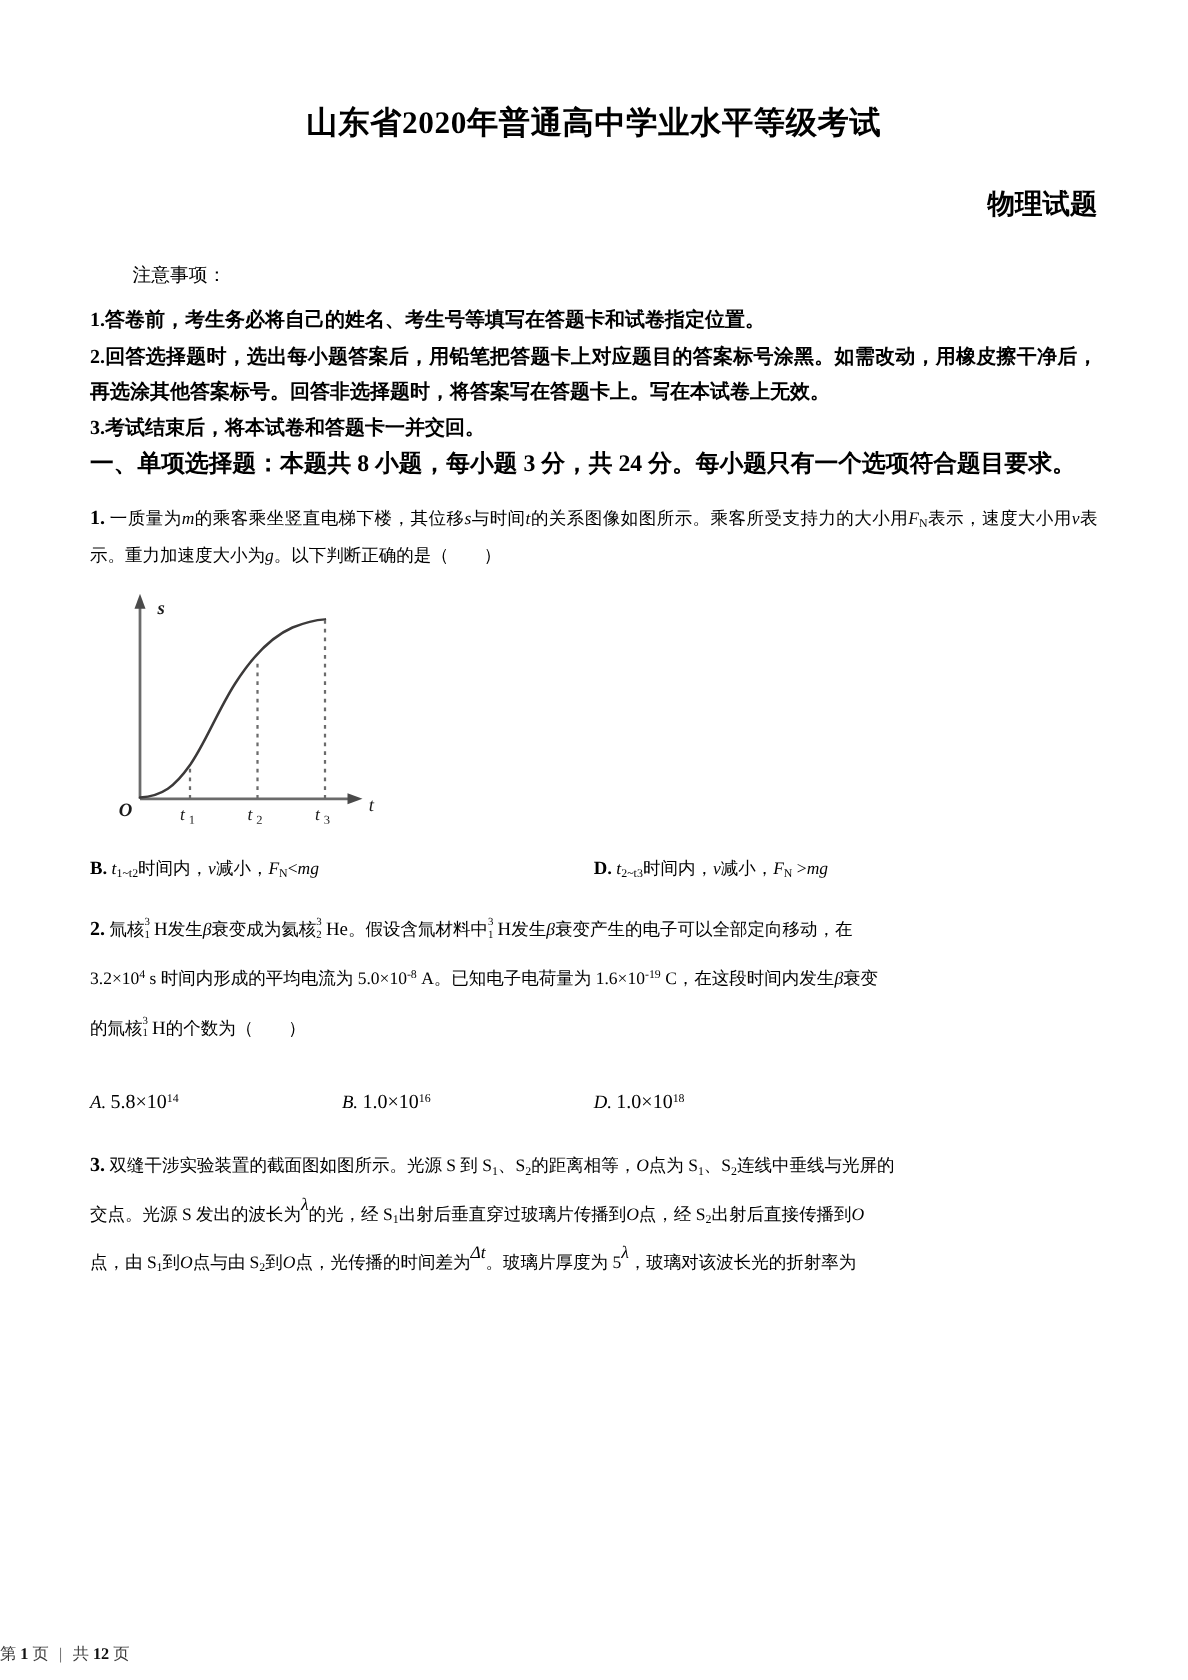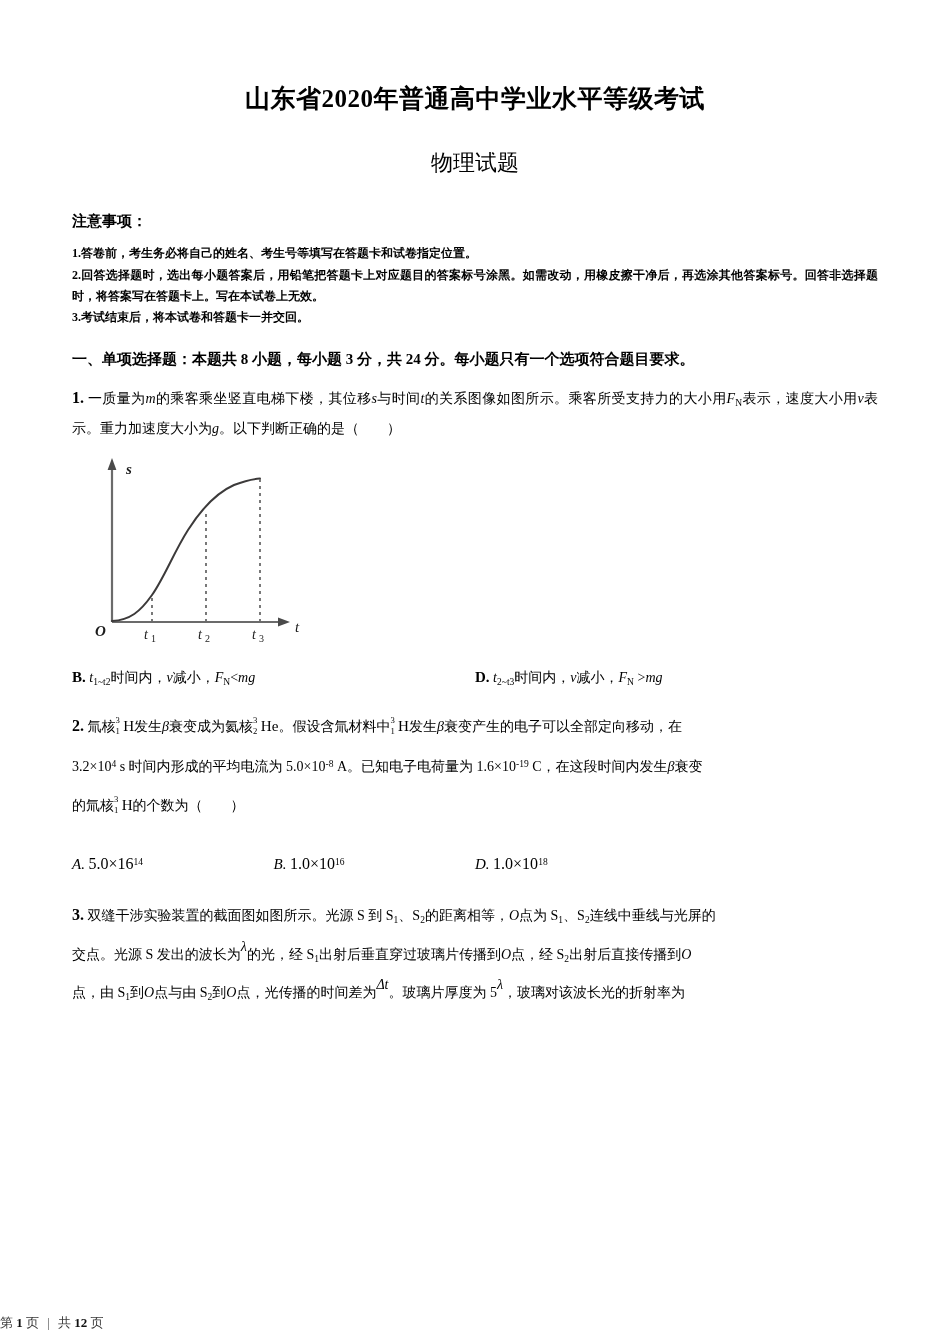--- a/index.html
+++ b/index.html
@@ -27,52 +27,52 @@
   .doc-title {
     text-align: center;
     font-size: 25px;
     font-weight: bold;
     letter-spacing: 0.5px;
     margin: 0;
     padding-top: 84px;
     line-height: 1.2;
   }
   .doc-subtitle {
-    text-align: center;
+    text-align: right;
     font-size: 22px;
-    font-weight: normal;
+    font-weight: bold;
     margin: 0;
     padding-top: 36px;
     line-height: 1.2;
   }
 
   
   .notice {
     margin-top: 38px;
   }
   .notice-heading {
     font-size: 15px;
-    font-weight: bold;
+    font-weight: normal;
     line-height: 1.0;
     margin-bottom: 14px;
+    margin-left: 34px;
   }
   .notice-item {
-    font-size: 12px;
+    font-size: 16px;
     font-weight: bold;
     line-height: 1.78;
     text-align: justify;
     text-justify: inter-ideograph;
     margin: 0;
   }
 
   
   .section-heading {
-    font-size: 15px;
-    font-weight: bold;
-    margin-top: 18px;
+    font-size: 19px;
+    font-weight: bold;
     line-height: 1.6;
   }
 
   
   .question {
     margin-top: 10px;
   }
   .q-body {
     font-size: 14px;
     line-height: 2.1;
@@ -266,21 +266,21 @@
     <div class="q-body loose">
       <span>3.2×10</span><span class="sup">4</span><span> s 时间内形成的平均电流为 5.0×10</span><span class="sup">-8</span><span> A。已知电子电荷量为 1.6×10</span><span class="sup">-19</span><span> C，在这段时间内发生</span><em>β</em><span>衰变</span>
     </div>
     <div class="q-body loose">
       <span>的氚核</span><span class="iso"><span class="pre"><span class="a">3</span><span class="z">1</span></span><span class="sym">H</span></span><span>的个数为（　　）</span>
     </div>
 
     <div class="options options-4">
       <div class="opt">
         <span class="opt-label-it">A.</span>
-        <span class="opt-big">5.0×16</span><span class="sup">14</span>
+        <span class="opt-big">5.8×10</span><span class="sup">14</span>
       </div>
       <div class="opt">
         <span class="opt-label-it">B.</span>
         <span class="opt-big">1.0×10</span><span class="sup">16</span>
       </div>
       <div class="opt">
         <span class="opt-label-it">D.</span>
         <span class="opt-big">1.0×10</span><span class="sup">18</span>
       </div>
     </div>

